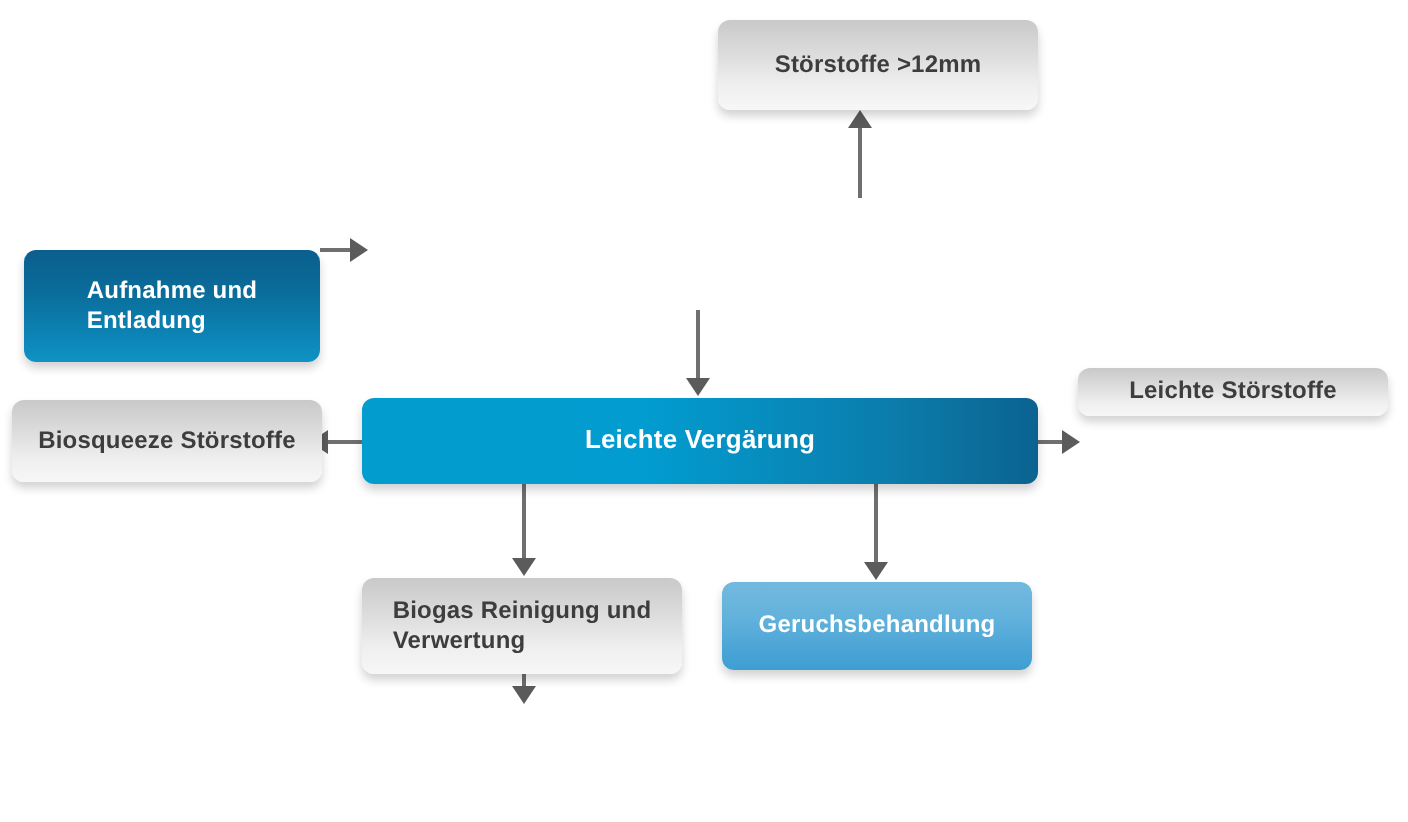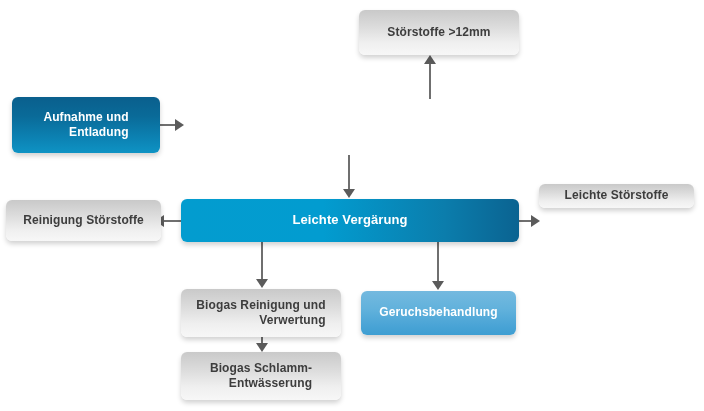--- a/index.html
+++ b/index.html
@@ -17,38 +17,39 @@
     background: #ffffff;
     overflow: hidden;
   }
   .node {
     position: absolute;
     box-sizing: border-box;
     border-radius: 6px;
     display: flex;
     align-items: center;
     justify-content: center;
-    text-align: right;
+    text-align: left;
     font-weight: bold;
     line-height: 1.28;
     padding: 4px 8px;
     box-shadow: 0 3px 5px rgba(0,0,0,0.18);
     letter-spacing: 0.1px;
   }
   .node-label { display: block; white-space: pre-line; }
 
   
   .style-gray {
     background: linear-gradient(to bottom, #c9c9c9 0%, #dcdcdc 38%, #efefef 72%, #f7f7f7 100%);
     color: #3d3d3d;
   }
   
   .style-bluev {
     background: linear-gradient(to bottom, #0a5f8d 0%, #0a6b99 35%, #0c83b4 75%, #0e93c4 100%);
     color: #ffffff;
+    margin-top: 28px;
   }
   
   .style-blueh {
     background: linear-gradient(to right, #04a4d8 0%, #0591c4 22%, #0a6f9d 58%, #0a567f 100%);
     color: #ffffff;
   }
   
   .style-bluemain {
     background: linear-gradient(to right, #039ccf 0%, #029cd0 42%, #0b7dac 78%, #0b6391 100%);
     color: #ffffff;
@@ -118,38 +119,34 @@
     <span class="node-label">Störstoffe &gt;12mm</span>
   </div>
 
   <div class="node style-bluev" style="left:12px; top:97px; width:148px; height:56px; font-size:12px;">
     <span class="node-label">Aufnahme und
 Entladung</span>
   </div>
 
 
   <div class="node style-gray" style="left:6px; top:200px; width:155px; height:41px; font-size:12px;">
-    <span class="node-label">Reinigung Störstoffe</span>
+    <span class="node-label">Biosqueeze Störstoffe</span>
   </div>
 
   <div class="node style-bluemain" style="left:181px; top:199px; width:338px; height:43px; font-size:13px;">
     <span class="node-label">Leichte Vergärung</span>
   </div>
 
   <div class="node style-gray" style="left:539px; top:184px; width:155px; height:24px; font-size:12px;">
     <span class="node-label">Leichte Störstoffe</span>
   </div>
 
   <div class="node style-bluelight" style="left:361px; top:291px; width:155px; height:44px; font-size:12px;">
     <span class="node-label">Geruchsbehandlung</span>
   </div>
 
   <div class="node style-gray" style="left:181px; top:289px; width:160px; height:48px; font-size:12px;">
     <span class="node-label">Biogas Reinigung und
 Verwertung</span>
   </div>
 
-  <div class="node style-gray" style="left:181px; top:352px; width:160px; height:48px; font-size:12px;">
-    <span class="node-label">Biogas Schlamm-
-Entwässerung</span>
-  </div>
 
 </div>
 
 </body></html>

